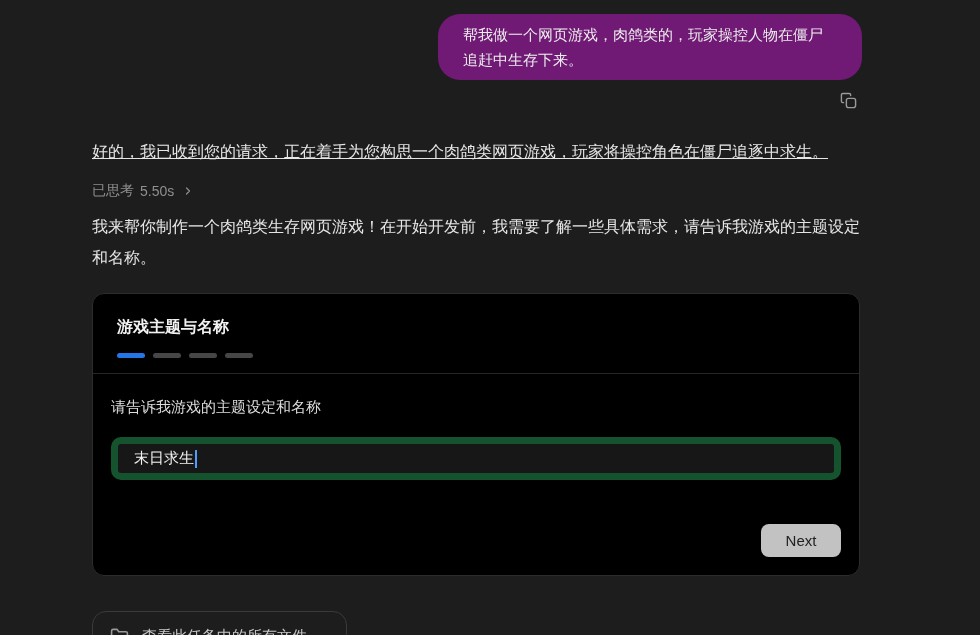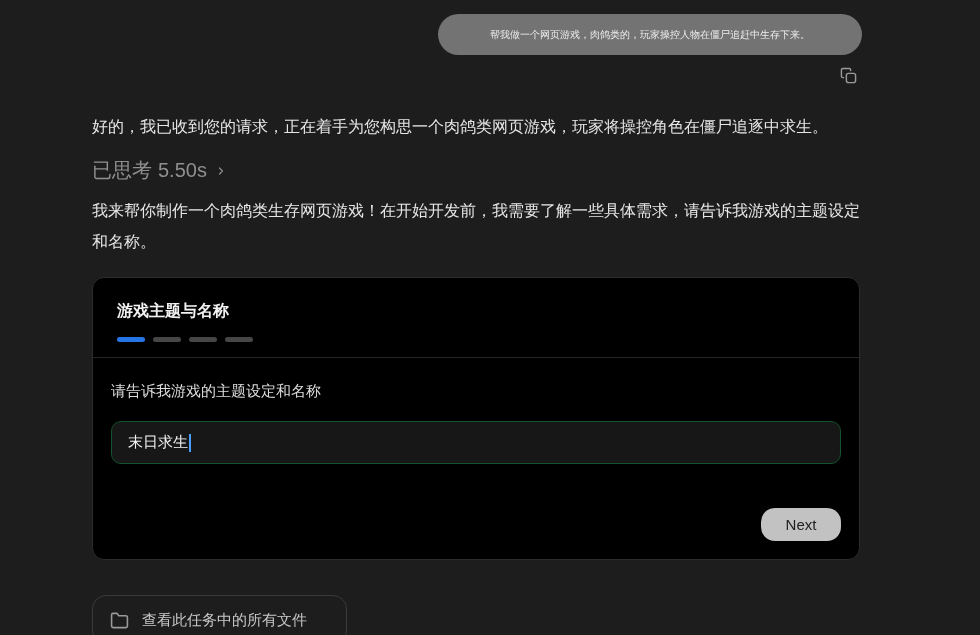--- a/index.html
+++ b/index.html
@@ -9,40 +9,39 @@
     font-family:"Liberation Sans","DejaVu Sans",sans-serif;
     color:#e8e8e8;
     overflow:hidden;
   }
   .page { position:relative; width:980px; height:635px; padding-top:14px; }
 
   
   .user-row { display:flex; justify-content:flex-end; padding-right:118px; }
   .user-bubble {
     width:424px;
-    background:#737373;
+    background:#701a75;
     border-radius:22px;
     padding:8px 25px;
-    font-size:10px;
+    font-size:15px;
     line-height:25px;
     color:#ededed;
-    text-align:center;
   }
   .copy-row { display:flex; justify-content:flex-end; padding-right:123px; margin-top:12px; }
   .icon-btn { background:none; border:none; cursor:pointer; display:flex; align-items:center; padding:0; }
   .icon-btn svg { stroke:#9a9a9a; }
 
   
   .content { margin-left:92px; width:768px; }
   .para { font-size:16px; line-height:31px; color:#e6e6e6; }
-  .p1 { margin-top:27px; }
+  .p1 { margin-top:27px;text-decoration:underline; }
   .thought-row {
     margin-top:15px;
     display:flex; align-items:center; gap:6px;
-    color:#8f8f8f; font-size:20px;
+    color:#8f8f8f; font-size:14px;
     cursor:pointer; width:fit-content;
   }
   .thought-row svg { stroke:#8f8f8f; margin-left:2px; }
   .p2 { margin-top:11px; }
 
   
   .card {
     margin-top:20px;
     width:768px;
     background:#000000;
@@ -54,34 +53,34 @@
   .card-title { font-size:16px; font-weight:bold; color:#f2f2f2; }
   .progress { display:flex; gap:8px; margin-top:15px; }
   .seg { width:28px; height:5px; border-radius:3px; background:#464646; }
   .seg.active { background:#2575e6; }
 
   .card-body { padding:24px 18px 18px 18px; }
   .question { font-size:15px; color:#dedede; }
   .input-box {
     margin-top:20px;
     height:43px;
-    border:1px solid #14532d;
+    border:7px solid #14532d;
     border-radius:10px;
     background:#171717;
     display:flex; align-items:center;
     padding:0 16px;
     cursor:text;
   }
   .input-text { font-size:15px; color:#f2f2f2; }
   .caret { width:2px; height:18px; background:#4d9fff; margin-left:1px; }
   .actions { display:flex; justify-content:flex-end; margin-top:44px; }
   .next-btn {
     min-width:80px; height:33px;
     background:#c2c2c2; color:#1f1f1f;
-    border:none; border-radius:14px;
+    border:none; border-radius:8px;
     font-size:15px;
     font-family:"Liberation Sans","DejaVu Sans",sans-serif;
     cursor:pointer;
     padding:0 18px;
   }
 
   
   .files-btn {
     margin-top:35px;
     margin-left:92px;

